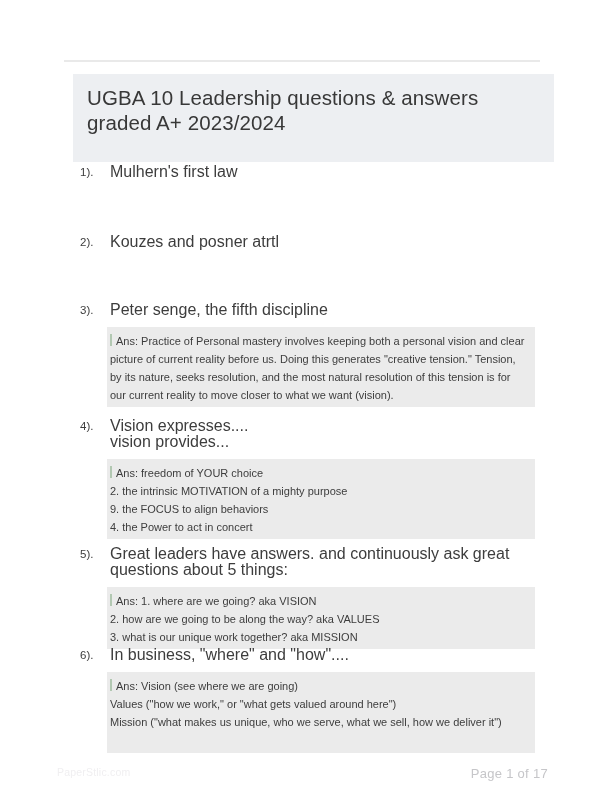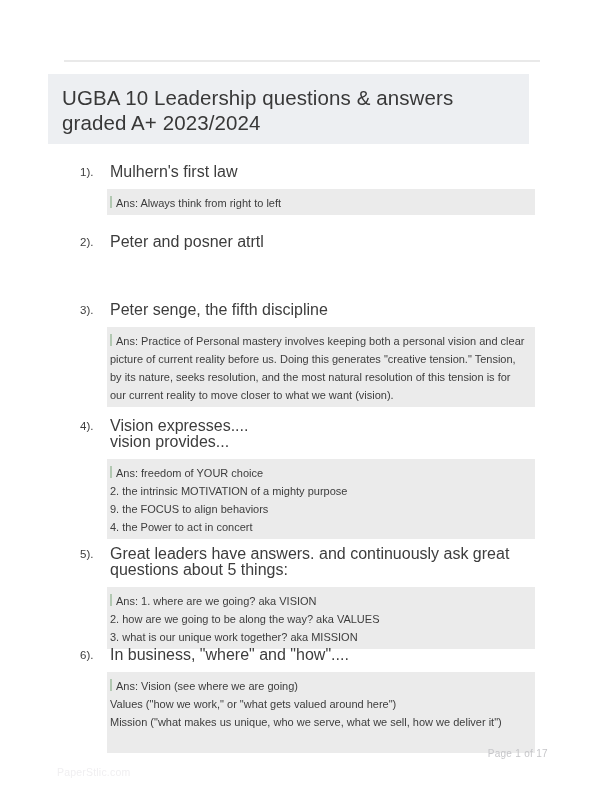--- a/index.html
+++ b/index.html
@@ -15,22 +15,22 @@
 
   .top-divider {
     position: absolute;
     left: 64px; top: 60px;
     width: 476px; height: 2px;
     background: #e9e9e9;
   }
 
   .title-box {
     position: absolute;
-    left: 48px; top: 74px;
-    width: 481px; height: 70px;
+    left: 73px; top: 74px;
+    width: 481px; height: 88px;
     background: #edeff2;
     padding: 11px 14px;
   }
   .title-box h1 {
     font-size: 20.5px;
     line-height: 25px;
     font-weight: 400;
     color: #383838;
     letter-spacing: 0.1px;
     white-space: pre-wrap;
@@ -88,22 +88,22 @@
 
   .footer-watermark {
     position: absolute;
     left: 57px; top: 766px;
     font-size: 10.5px;
     color: #f0eff1;
     letter-spacing: 0.2px;
   }
   .footer-page {
     position: absolute;
-    right: 58px; top: 748px;
-    font-size: 10px;
+    right: 58px; top: 766px;
+    font-size: 13px;
     color: #c6c6c9;
     letter-spacing: 0.3px;
   }
 </style>
 </head>
 <body>
 
 <div class="page">
 
   <div class="top-divider"></div>
@@ -112,27 +112,26 @@
     <h1>UGBA 10 Leadership questions &amp; answers graded A+ 2023/2024</h1>
   </div>
 
   <div>
 
     <section class="qa-item">
       <div class="q-row">
         <span class="q-num">1).</span>
         <span class="q-text">Mulhern's first law</span>
       </div>
-      <div class="answer-box"><span class="answer-caret"></span><span class="a-text">Ans: Always think from right to left</span></div>
     </section>
 
     <section class="qa-item">
       <div class="q-row">
         <span class="q-num">2).</span>
-        <span class="q-text">Peter and posner atrtl</span>
+        <span class="q-text">Kouzes and posner atrtl</span>
       </div>
     </section>
 
     <section class="qa-item">
       <div class="q-row">
         <span class="q-num">3).</span>
         <span class="q-text">Peter senge, the fifth discipline</span>
       </div>
       <div class="answer-box"><span class="answer-caret"></span><span class="a-text">Ans: Practice of Personal mastery involves keeping both a personal vision and clear picture of current reality before us. Doing this generates "creative tension." Tension, by its nature, seeks resolution, and the most natural resolution of this tension is for our current reality to move closer to what we want (vision).</span></div>
     </section>

